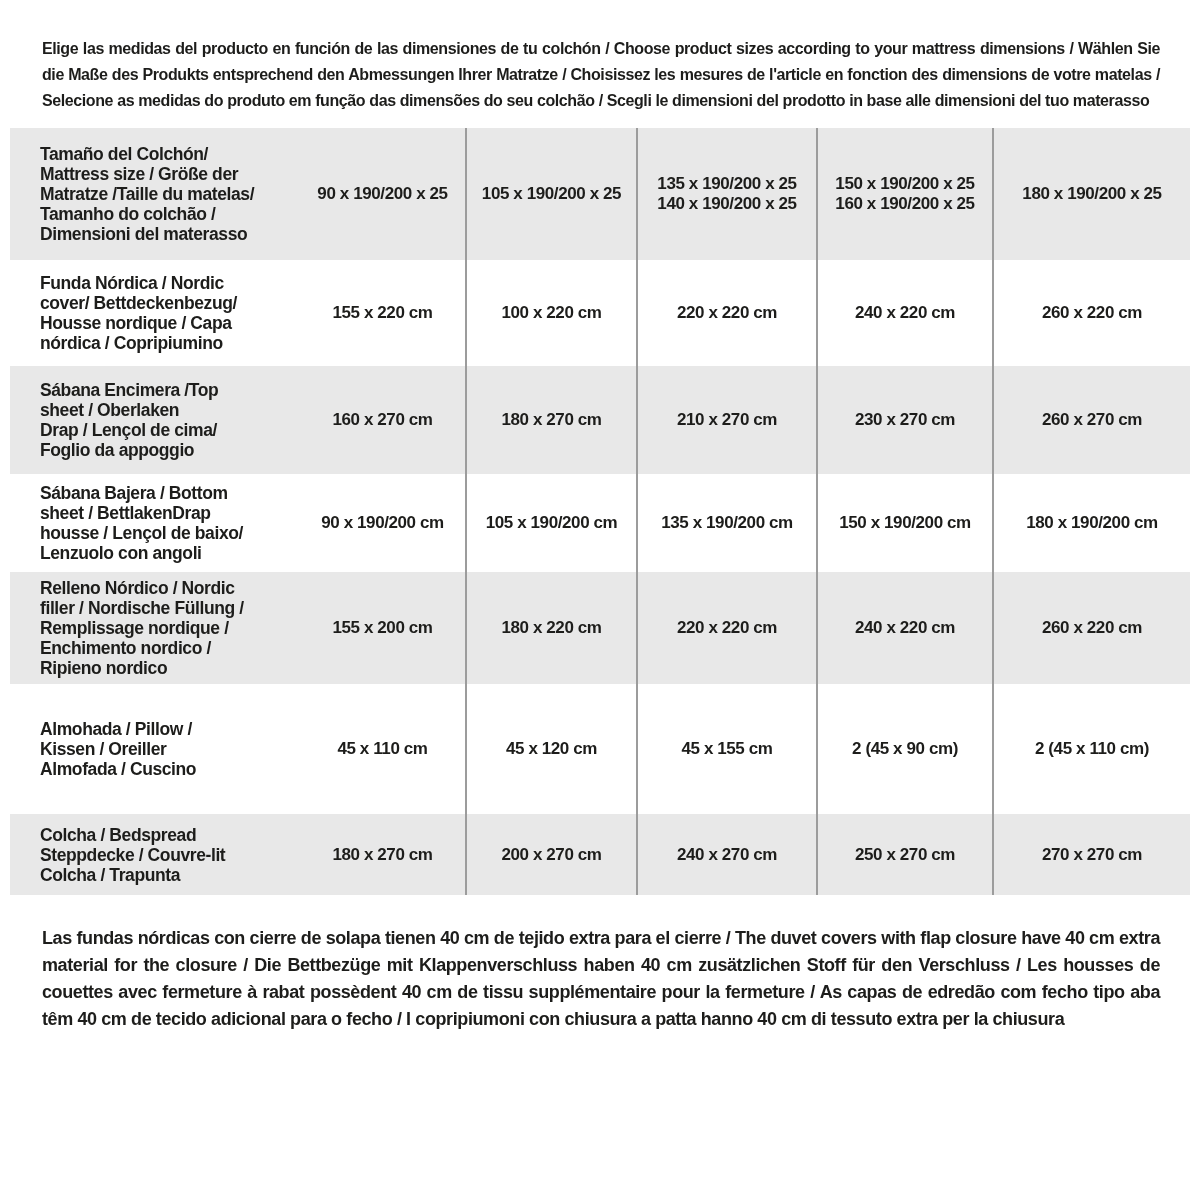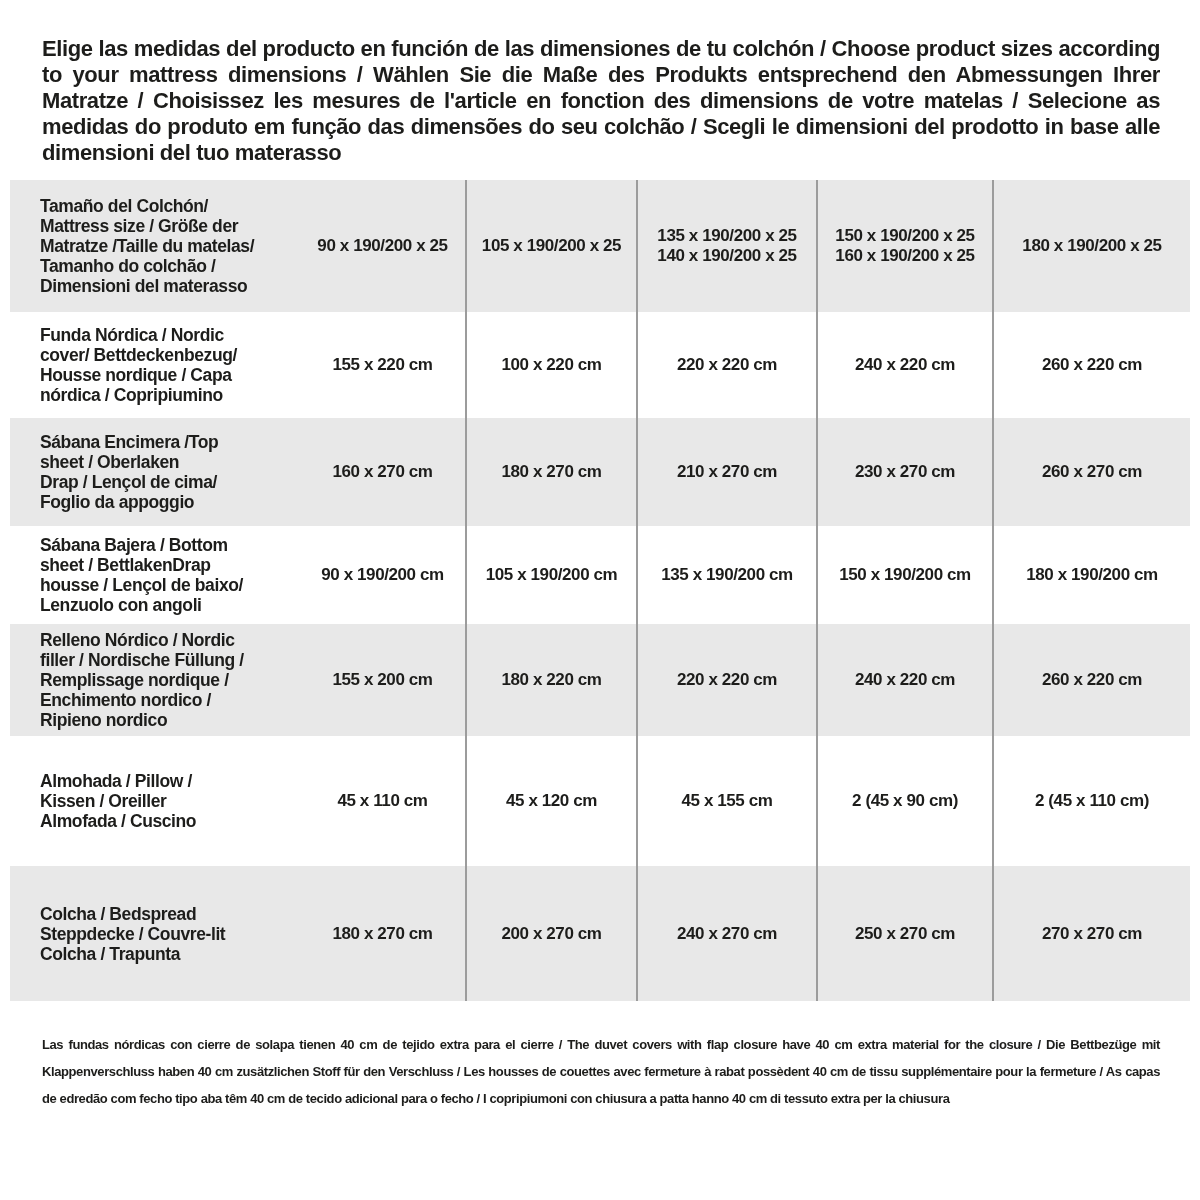--- a/index.html
+++ b/index.html
@@ -16,21 +16,21 @@
     letter-spacing: -0.4px;
     overflow: hidden;
   }
   .page {
     width: 1200px;
     height: 1200px;
     position: relative;
   }
   .intro {
     margin: 36px 40px 0 42px;
-    font-size: 22px;
+    font-size: 16px;
     line-height: 26px;
     text-align: justify;
     white-space: normal;
   }
   table.size-table {
     border-collapse: collapse;
     table-layout: fixed;
     width: 1180px;
     margin: 14px 10px 0 10px;
   }
@@ -52,25 +52,25 @@
   table.size-table td:nth-child(n+3) {
     border-left: 2px solid #9c9c9c;
   }
   tr.alt { background: #e8e8e8; }
   tr.h-header  { height: 132px; }
   tr.h-funda   { height: 106px; }
   tr.h-encimera{ height: 108px; margin-left: 44px; }
   tr.h-bajera  { height: 98px; }
   tr.h-relleno { height: 102px; }
   tr.h-almohada{ height: 130px; }
-  tr.h-colcha  { height: 135px; }
+  tr.h-colcha  { height: 81px; }
   tr.h-saco    { height: 100px; }
   .footnote {
     margin: 30px 40px 0 42px;
-    font-size: 13px;
+    font-size: 18px;
     line-height: 27px;
     text-align: justify;
   }
 </style>
 </head>
 <body>
 
 <div class="page">
 
   <p class="intro">Elige las medidas del producto en función de las dimensiones de tu colchón / Choose product sizes according to your mattress dimensions / Wählen Sie die Maße des Produkts entsprechend den Abmessungen Ihrer Matratze / Choisissez les mesures de l'article en fonction des dimensions de votre matelas / Selecione as medidas do produto em função das dimensões do seu colchão / Scegli le dimensioni del prodotto in base alle dimensioni del tuo materasso</p>

